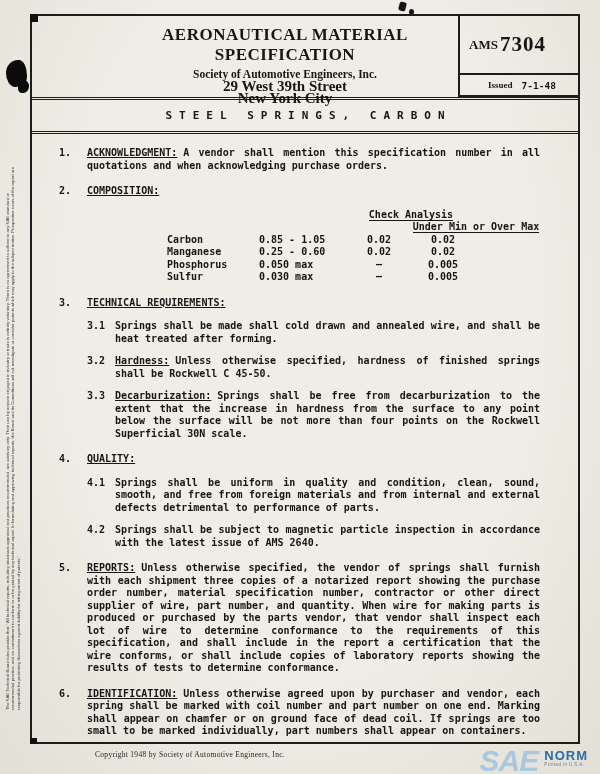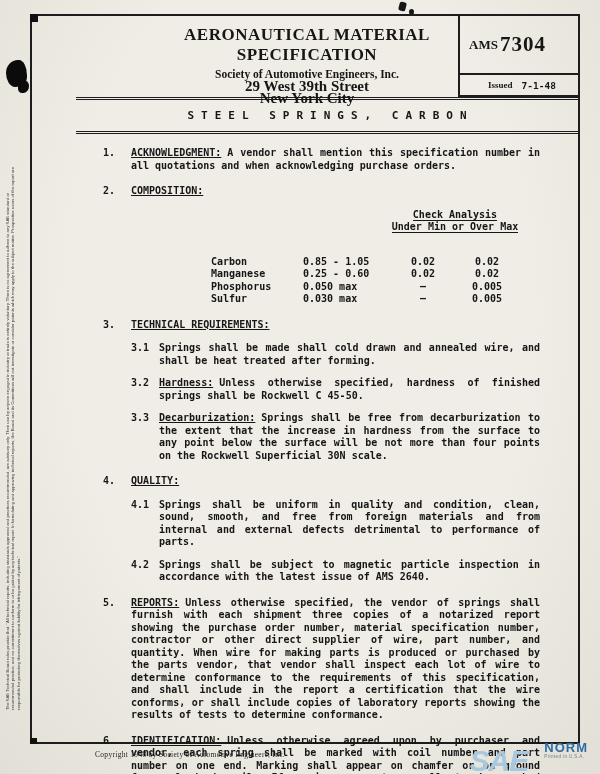--- a/index.html
+++ b/index.html
@@ -19,21 +19,21 @@
   .mark-2 { position:absolute; left:409px; top:9px; width:5px; height:6px; background:#161616; border-radius:50%; }
 
   
   .sidebar { position:absolute; left:5px; top:165px; width:22px; height:548px; }
   .sidebar .rot {
     width:545px; transform:rotate(-90deg) translateX(-545px); transform-origin:0 0;
     font-family:"Liberation Sans", sans-serif; font-size:4.3px; line-height:5.3px; color:#3c3c3c;
   }
 
   
-  .frame { position:absolute; left:30px; top:14px; width:550px; height:730px; border:2px solid #1d1d1d; box-sizing:border-box;padding-left:44px; }
+  .frame { position:absolute; left:30px; top:14px; width:550px; height:730px; border:2px solid #1d1d1d; box-sizing:border-box; }
   .frame .corner-tl { position:absolute; left:-2px; top:-2px; width:8px; height:8px; background:#111; }
   .frame .corner-bl { position:absolute; left:-2px; bottom:-2px; width:7px; height:6px; background:#111; }
 
   .header { display:flex; border-bottom:3px double #1d1d1d; height:84px; box-sizing:border-box; }
   .header-left { flex:1; text-align:center; padding:9px 0 0 80px; font-family:"Liberation Serif", serif; }
   .h-title { font-size:17px; font-weight:bold; letter-spacing:.5px; }
   .h-org { font-size:11.5px; font-weight:bold; margin-top:3px; }
   .h-addr { font-size:15px; font-weight:bold; line-height:12px; }
   .header-right { width:120px; border-left:2px solid #1d1d1d; display:flex; flex-direction:column; box-sizing:border-box; }
   .ams-row { flex:1; display:flex; align-items:center; padding-left:9px; border-bottom:2px solid #1d1d1d; }
@@ -60,29 +60,29 @@
   .sub:last-child { margin-bottom:0; }
 
   
   .comp-table { margin:10px 0 0 80px; }
   .t-row { display:flex; line-height:12.5px; }
   .c-el { width:92px; }
   .c-range { width:88px; }
   .c-val { width:64px; text-align:center; }
   .c-group { width:128px; text-align:center; }
   .u { border-bottom:1px solid #161616; }
-  .t-head2 { margin-bottom:22px; }
+  .t-head2 { margin-bottom:0;justify-content:flex-end; }
 
   
   .copyright { position:absolute; left:95px; top:750px; font-family:"Liberation Serif", serif;
     font-size:7.5px; color:#222; letter-spacing:.3px; }
   .watermark { position:absolute; right:12px; bottom:1px; display:flex; align-items:flex-end; }
   .wm-big { font-family:"Liberation Sans", sans-serif; font-weight:bold; font-style:italic;
     font-size:30px; line-height:24px; color:#a8c8e0; letter-spacing:-1px; }
-  .wm-right { margin-left:16px; padding-bottom:14px; }
+  .wm-right { margin-left:6px; padding-bottom:6px; }
   .wm-label { font-family:"Liberation Sans", sans-serif; font-weight:bold; font-size:13px;
     line-height:12px; color:#2e6da4; letter-spacing:1px; }
   .wm-sub { font-family:"Liberation Sans", sans-serif; font-size:4.5px; color:#6f7d88; letter-spacing:.4px; }
 </style>
 </head>
 <body>
 
 <div class="page">
 
   <div class="mark-1"></div>

